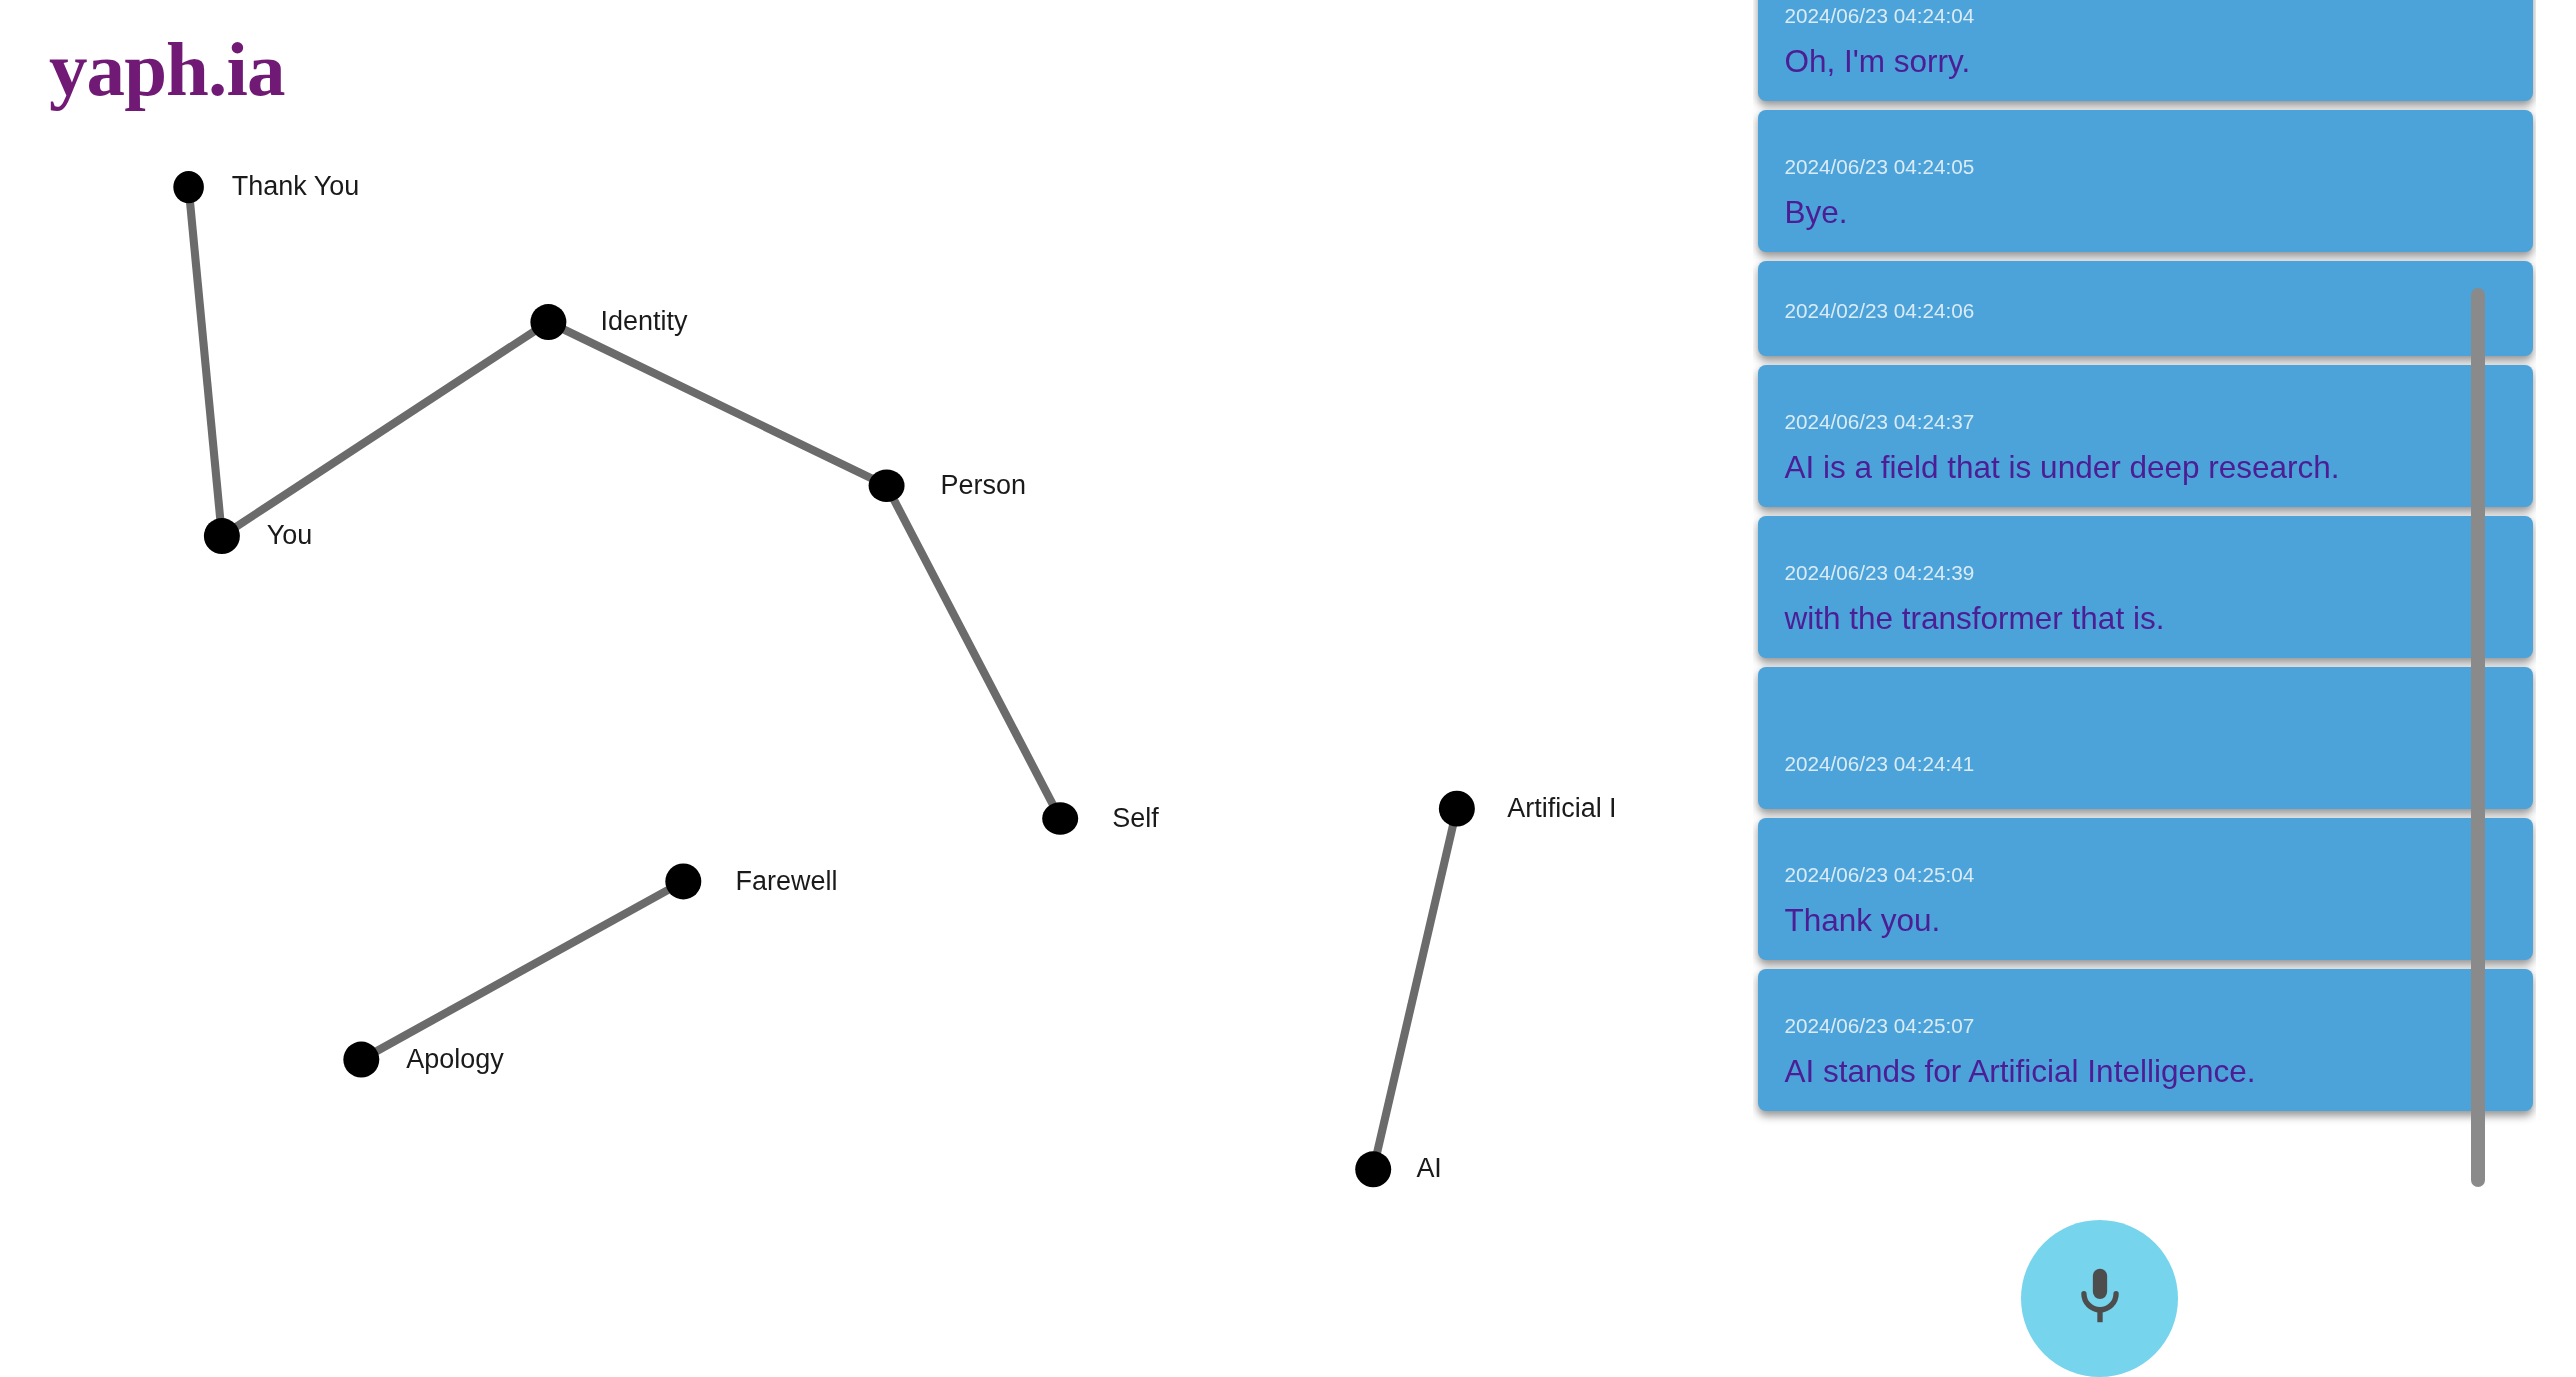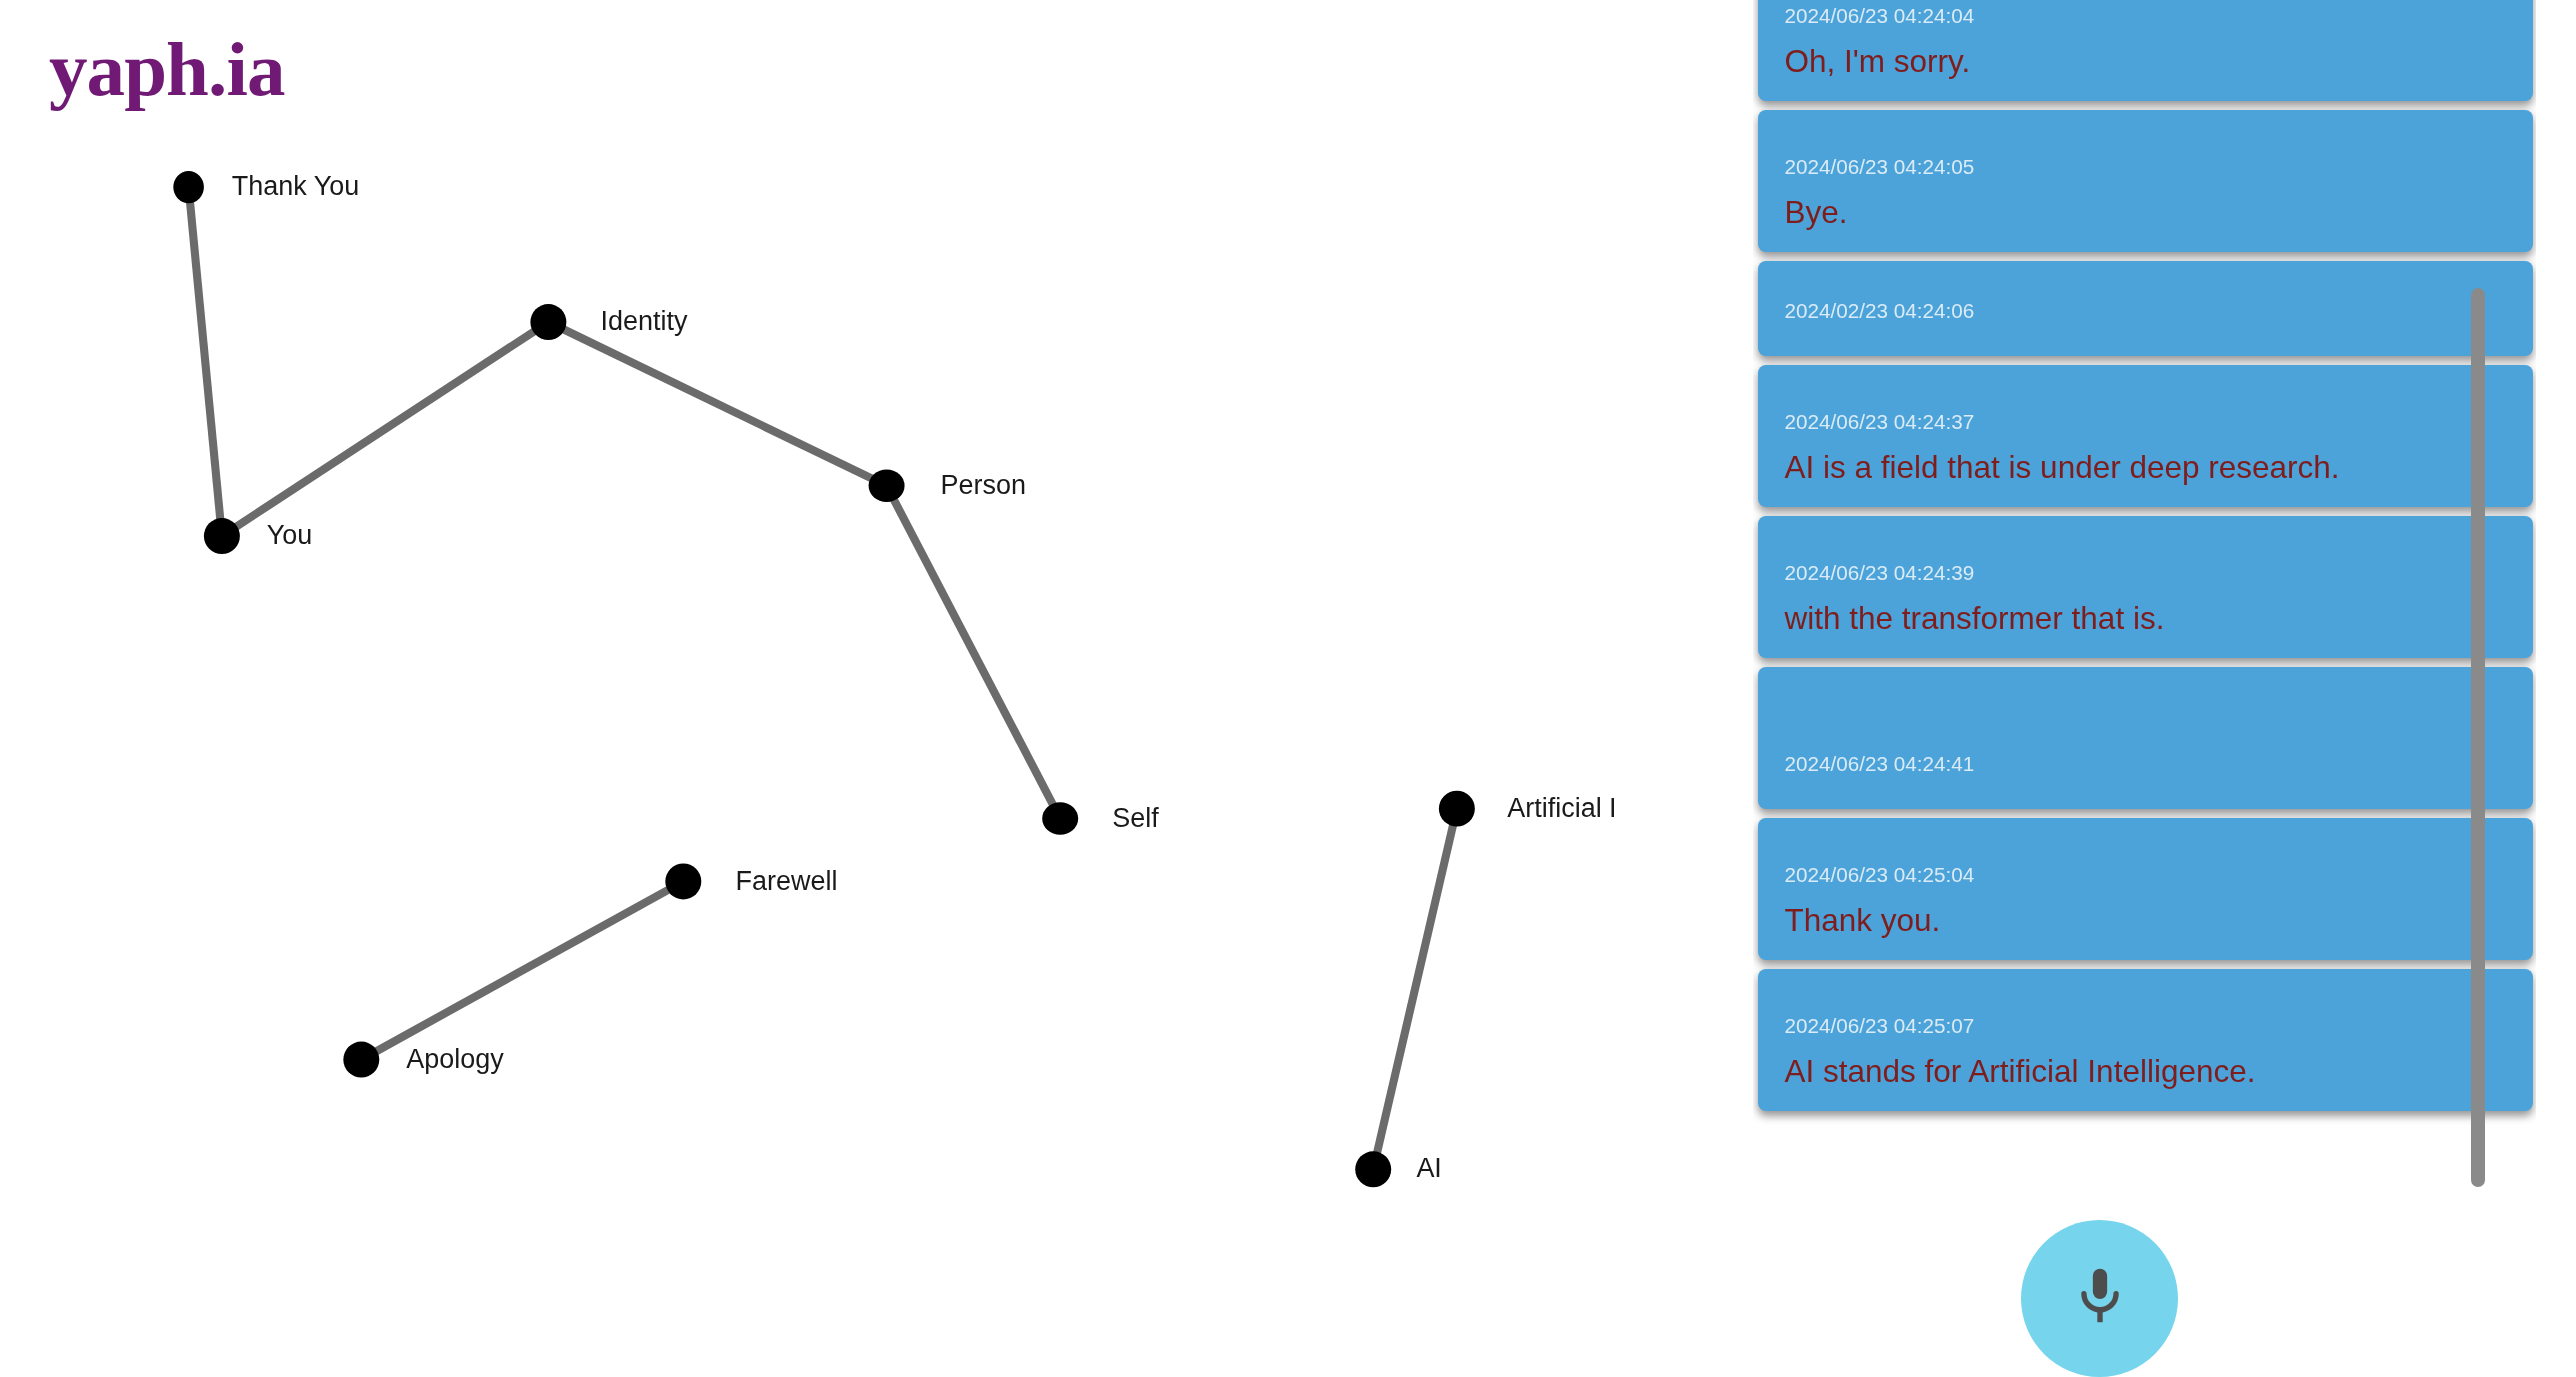--- a/index.html
+++ b/index.html
@@ -86,21 +86,21 @@
     color: #e6f1f9;
     opacity: 0.93;
     line-height: 1.2;
     margin-bottom: 12.6px;
     white-space: nowrap;
   }
 
   .chat-text {
     font-family: "Liberation Sans", sans-serif;
     font-size: 31.5px;
-    color: #7f1d1d;
+    color: #4c1d95;
     line-height: 1.25;
     min-height: 0;
   }
   .chat-text:empty { display: none; }
 
   
   .chat-card.h-tall   { min-height: 130px; }
   .chat-card.h-mid    { min-height: 142px; }
   .chat-card.h-short  { min-height: 95px; }
 

